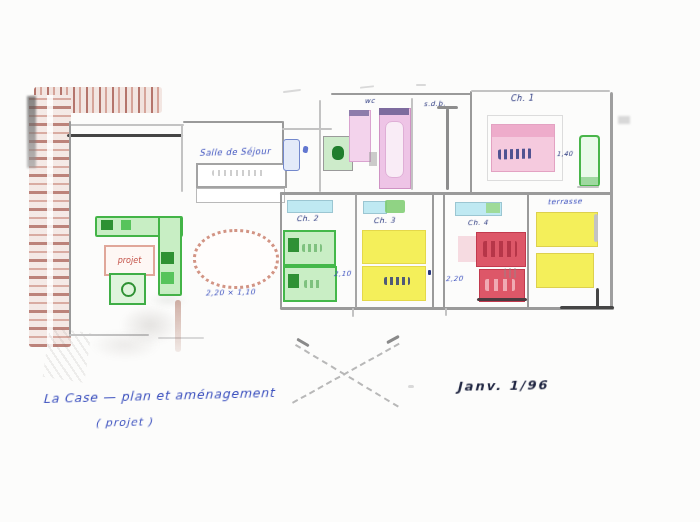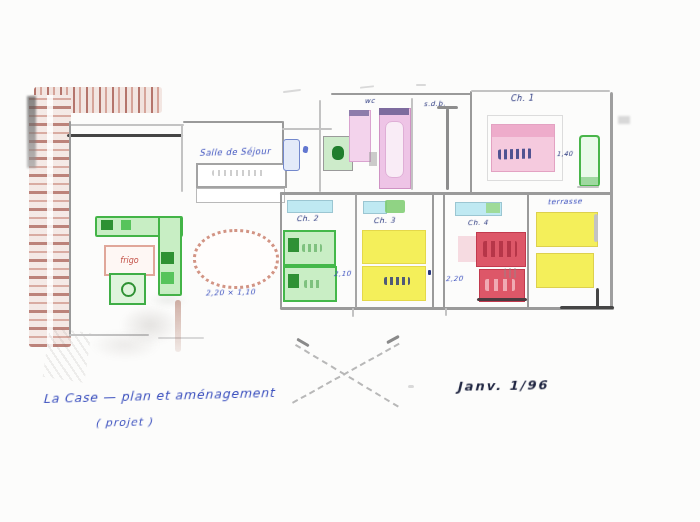--- a/index.html
+++ b/index.html
@@ -55,21 +55,21 @@
   <div class="scribble" style="left:212px;top:170px;width:52px;height:6px;opacity:.45;background:repeating-linear-gradient(90deg, rgba(120,120,120,.8) 0 2px, transparent 2px 6px);"></div>
   <div class="ink" style="left:200px;top:147px;font-size:8.5px;">Salle de Séjour</div>
 
   <div class="abs" style="left:95px;top:216px;width:84px;height:17px;background:#c8eec4;border:2px solid #43b447;border-radius:2px;"></div>
   <div class="abs" style="left:101px;top:220px;width:12px;height:10px;background:#2e9133;"></div>
   <div class="abs" style="left:121px;top:220px;width:10px;height:10px;background:#57c45c;"></div>
   <div class="abs" style="left:158px;top:216px;width:20px;height:76px;background:#c8eec4;border:2px solid #43b447;border-radius:2px;"></div>
   <div class="abs" style="left:161px;top:252px;width:13px;height:12px;background:#2e9133;"></div>
   <div class="abs" style="left:161px;top:272px;width:13px;height:12px;background:#57c45c;"></div>
   <div class="abs" style="left:104px;top:245px;width:47px;height:27px;border:2px solid #e0a79a;background:#fef7f4;display:flex;align-items:center;justify-content:center;">
-    <span class="red-ink" style="font-size:8px;font-style:italic;filter:blur(.25px);">frigo</span>
+    <span class="red-ink" style="font-size:8px;font-style:italic;filter:blur(.25px);">projet</span>
   </div>
   <div class="abs" style="left:109px;top:273px;width:33px;height:28px;border:2px solid #3fae46;background:#dff4dc;">
     <div style="position:absolute;left:10px;top:7px;width:11px;height:11px;border:2px solid #2e9133;border-radius:50%;"></div>
   </div>
 
   <div class="abs" style="left:193px;top:229px;width:80px;height:54px;border:3px dotted #d29484;border-radius:48%;background:#fffdfc;"></div>
   <div class="ink" style="left:206px;top:288px;font-size:7.5px;">2,20 × 1,10</div>
 
   <div class="wall" style="left:331px;top:93px;width:140px;height:2px;"></div>
   <div class="wall light" style="left:319px;top:100px;width:2px;height:92px;"></div>

